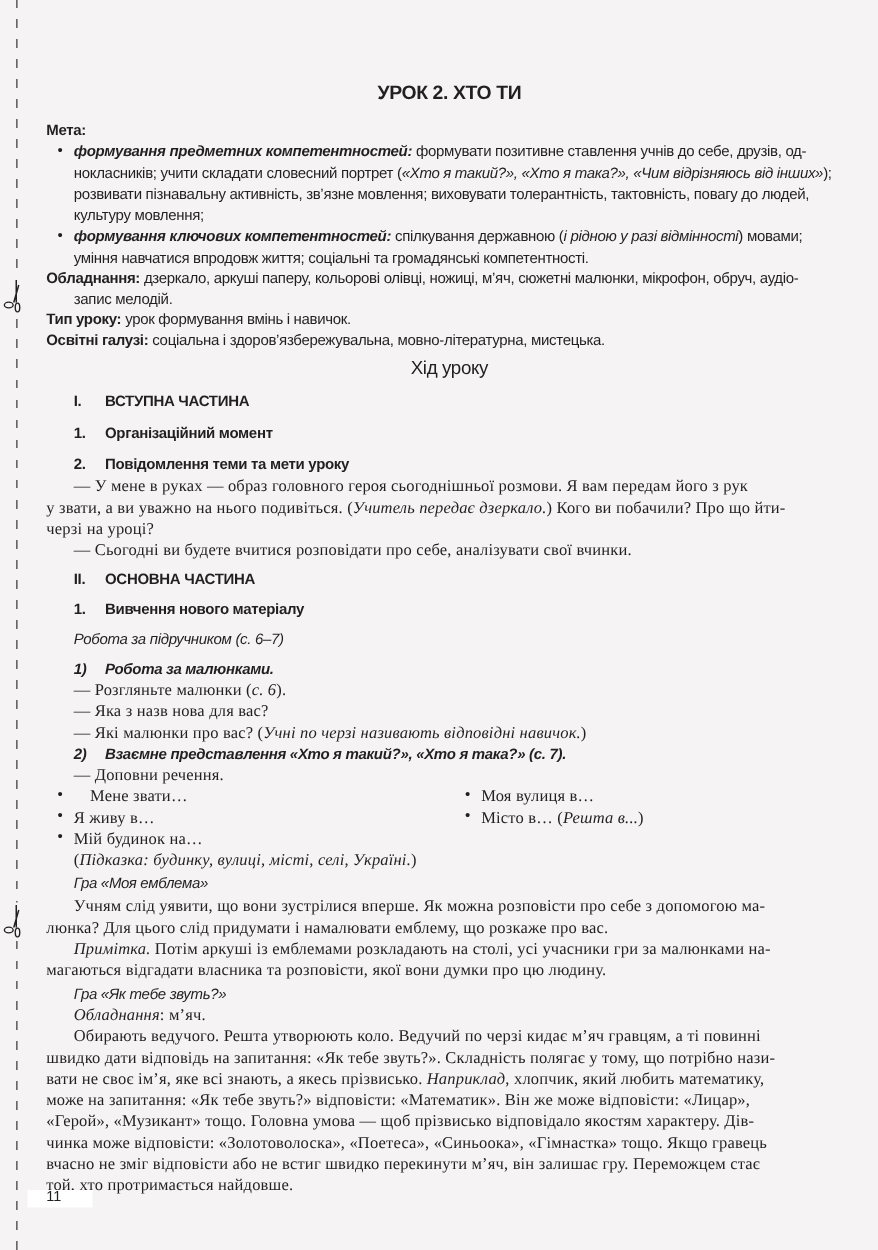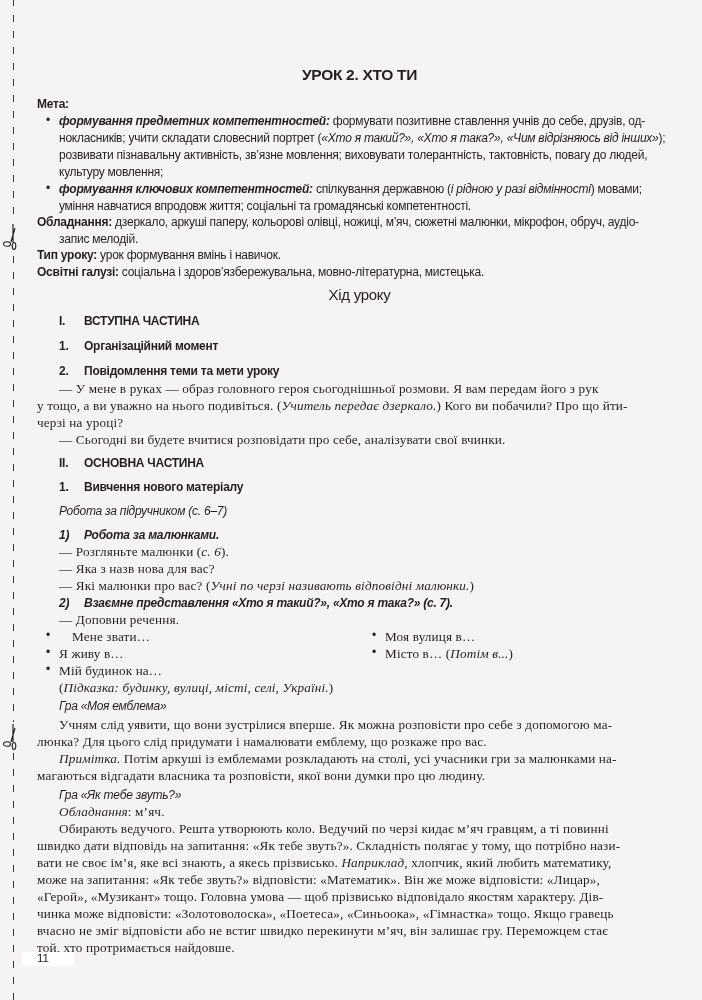--- a/index.html
+++ b/index.html
@@ -75,48 +75,48 @@
   <div class="center-h">Хід уроку</div>
 
   <div class="line s b" style="left:22px;top:313px">I.</div>
   <div class="line s b" style="left:47px;top:313px">ВСТУПНА ЧАСТИНА</div>
   <div class="line s b" style="left:22px;top:338px">1.</div>
   <div class="line s b" style="left:47px;top:338px">Організаційний момент</div>
   <div class="line s b" style="left:22px;top:363px">2.</div>
   <div class="line s b" style="left:47px;top:363px">Повідомлення теми та мети уроку</div>
 
   <div class="line r" style="left:22px;top:380px">— У мене в руках — образ головного героя сьогоднішньої розмови. Я вам передам його з рук</div>
-  <div class="line r" style="top:397px"><span>у тощо, а ви уважно на нього подивіться. (</span><span class="i">Учитель передає дзеркало.</span><span>) Кого ви побачили? Про що йти-</span></div>
+  <div class="line r" style="top:397px"><span>у звати, а ви уважно на нього подивіться. (</span><span class="i">Учитель передає дзеркало.</span><span>) Кого ви побачили? Про що йти-</span></div>
   <div class="line r" style="top:414px">черзі на уроці?</div>
   <div class="line r" style="left:22px;top:431px">— Сьогодні ви будете вчитися розповідати про себе, аналізувати свої вчинки.</div>
 
   <div class="line s b" style="left:22px;top:455px">II.</div>
   <div class="line s b" style="left:47px;top:455px">ОСНОВНА ЧАСТИНА</div>
   <div class="line s b" style="left:22px;top:479px">1.</div>
   <div class="line s b" style="left:47px;top:479px">Вивчення нового матеріалу</div>
   <div class="line s i" style="left:22px;top:503px">Робота за підручником (с. 6–7)</div>
 
   <div class="line s bi" style="left:22px;top:527px">1)</div>
   <div class="line s bi" style="left:47px;top:527px">Робота за малюнками.</div>
   <div class="line r" style="left:22px;top:543px"><span>— Розгляньте малюнки (</span><span class="i">с. 6</span><span>).</span></div>
   <div class="line r" style="left:22px;top:560px">— Яка з назв нова для вас?</div>
-  <div class="line r" style="left:22px;top:577px"><span>— Які малюнки про вас? (</span><span class="bi" style="font-weight:normal">Учні по черзі називають відповідні малюнки.</span><span>)</span></div>
+  <div class="line r" style="left:22px;top:577px"><span>— Які малюнки про вас? (</span><span class="bi" style="font-weight:normal">Учні по черзі називають відповідні навичок.</span><span>)</span></div>
 
   <div class="line s bi" style="left:22px;top:595px">2)</div>
   <div class="line s bi" style="left:47px;top:595px">Взаємне представлення «Хто я такий?», «Хто я така?» (с. 7).</div>
   <div class="line r" style="left:22px;top:611px">— Доповни речення.</div>
 
   <div class="bul s" style="left:9px;top:628px">•</div>
   <div class="line r" style="left:35px;top:628px">Мене звати…</div>
   <div class="bul s" style="left:335px;top:628px">•</div>
   <div class="line r" style="left:348px;top:628px">Моя вулиця в…</div>
   <div class="bul s" style="left:9px;top:645px">•</div>
   <div class="line r" style="left:22px;top:645px">Я живу в…</div>
   <div class="bul s" style="left:335px;top:645px">•</div>
-  <div class="line r" style="left:348px;top:645px"><span>Місто в… </span>(<span class="i">Потім в...</span>)</div>
+  <div class="line r" style="left:348px;top:645px"><span>Місто в… </span>(<span class="i">Решта в...</span>)</div>
   <div class="bul s" style="left:9px;top:662px">•</div>
   <div class="line r" style="left:22px;top:662px">Мій будинок на…</div>
   <div class="line r" style="left:22px;top:679px"><span>(</span><span class="i">Підказка: будинку, вулиці, місті, селі, Україні.</span><span>)</span></div>
 
   <div class="line s i" style="left:22px;top:698px">Гра «Моя емблема»</div>
   <div class="line r" style="left:22px;top:716px">Учням слід уявити, що вони зустрілися вперше. Як можна розповісти про себе з допомогою ма-</div>
   <div class="line r" style="top:733px">люнка? Для цього слід придумати і намалювати емблему, що розкаже про вас.</div>
   <div class="line r" style="left:22px;top:750px"><span class="i">Примітка.</span><span> Потім аркуші із емблемами розкладають на столі, усі учасники гри за малюнками на-</span></div>
   <div class="line r" style="top:767px">магаються відгадати власника та розповісти, якої вони думки про цю людину.</div>
 

